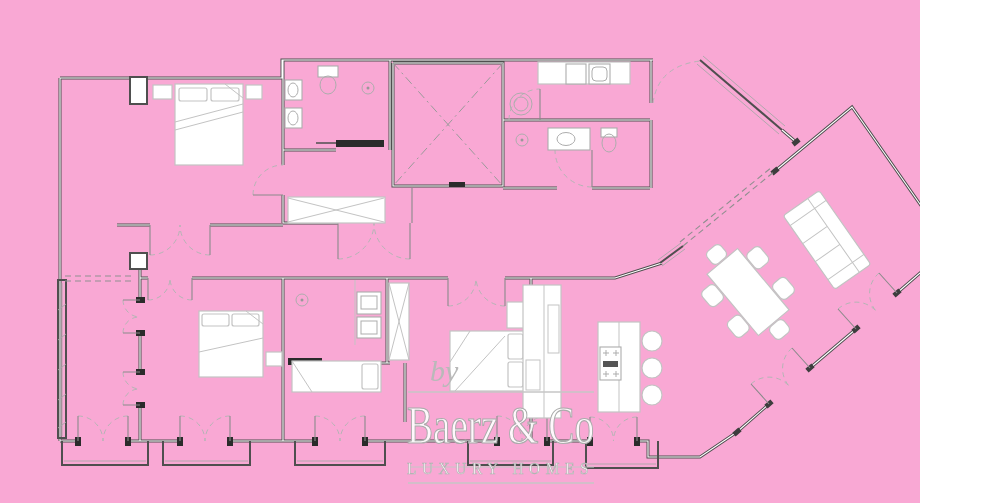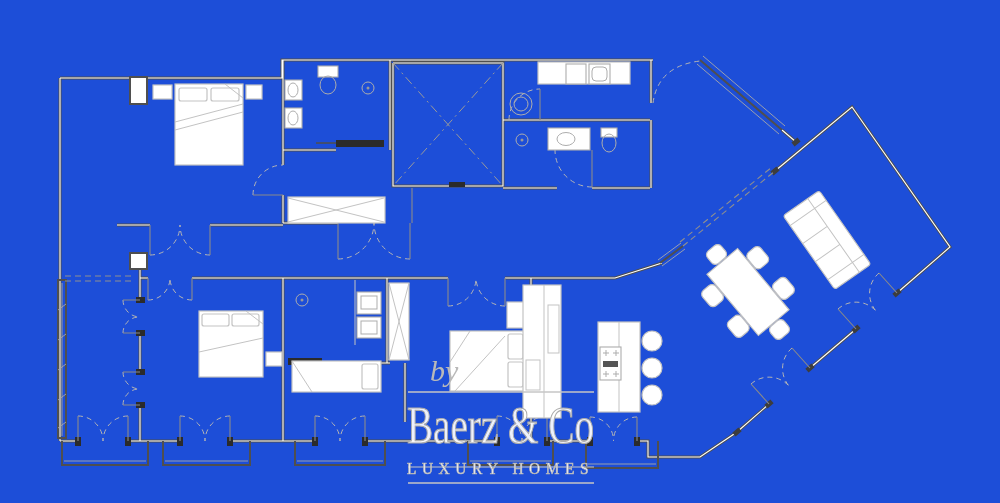--- a/index.html
+++ b/index.html
@@ -1,16 +1,16 @@
 <!DOCTYPE html>
 <html><head>
 <meta charset="utf-8">
 <style>
   html,body { margin:0; padding:0; background:#ffffff; }
-  .page { width:1000px; height:503px; position:relative; background:#1d4ed8; overflow:hidden;
+  .page { width:920px; height:503px; position:relative; background:#f9a8d4; overflow:hidden;
           font-family:"Liberation Serif", serif; }
   svg { display:block; }
 
   
   .wall       { stroke:#4f4f4f; stroke-width:3;   fill:none; stroke-linecap:butt; }
   .wall-core  { stroke:#ffffff; stroke-width:1.1; fill:none; }
   .wall-thin  { stroke:#4f4f4f; stroke-width:2;   fill:none; }
   .pillar     { fill:#ffffff; stroke:#4f4f4f; stroke-width:2; }
 
   

